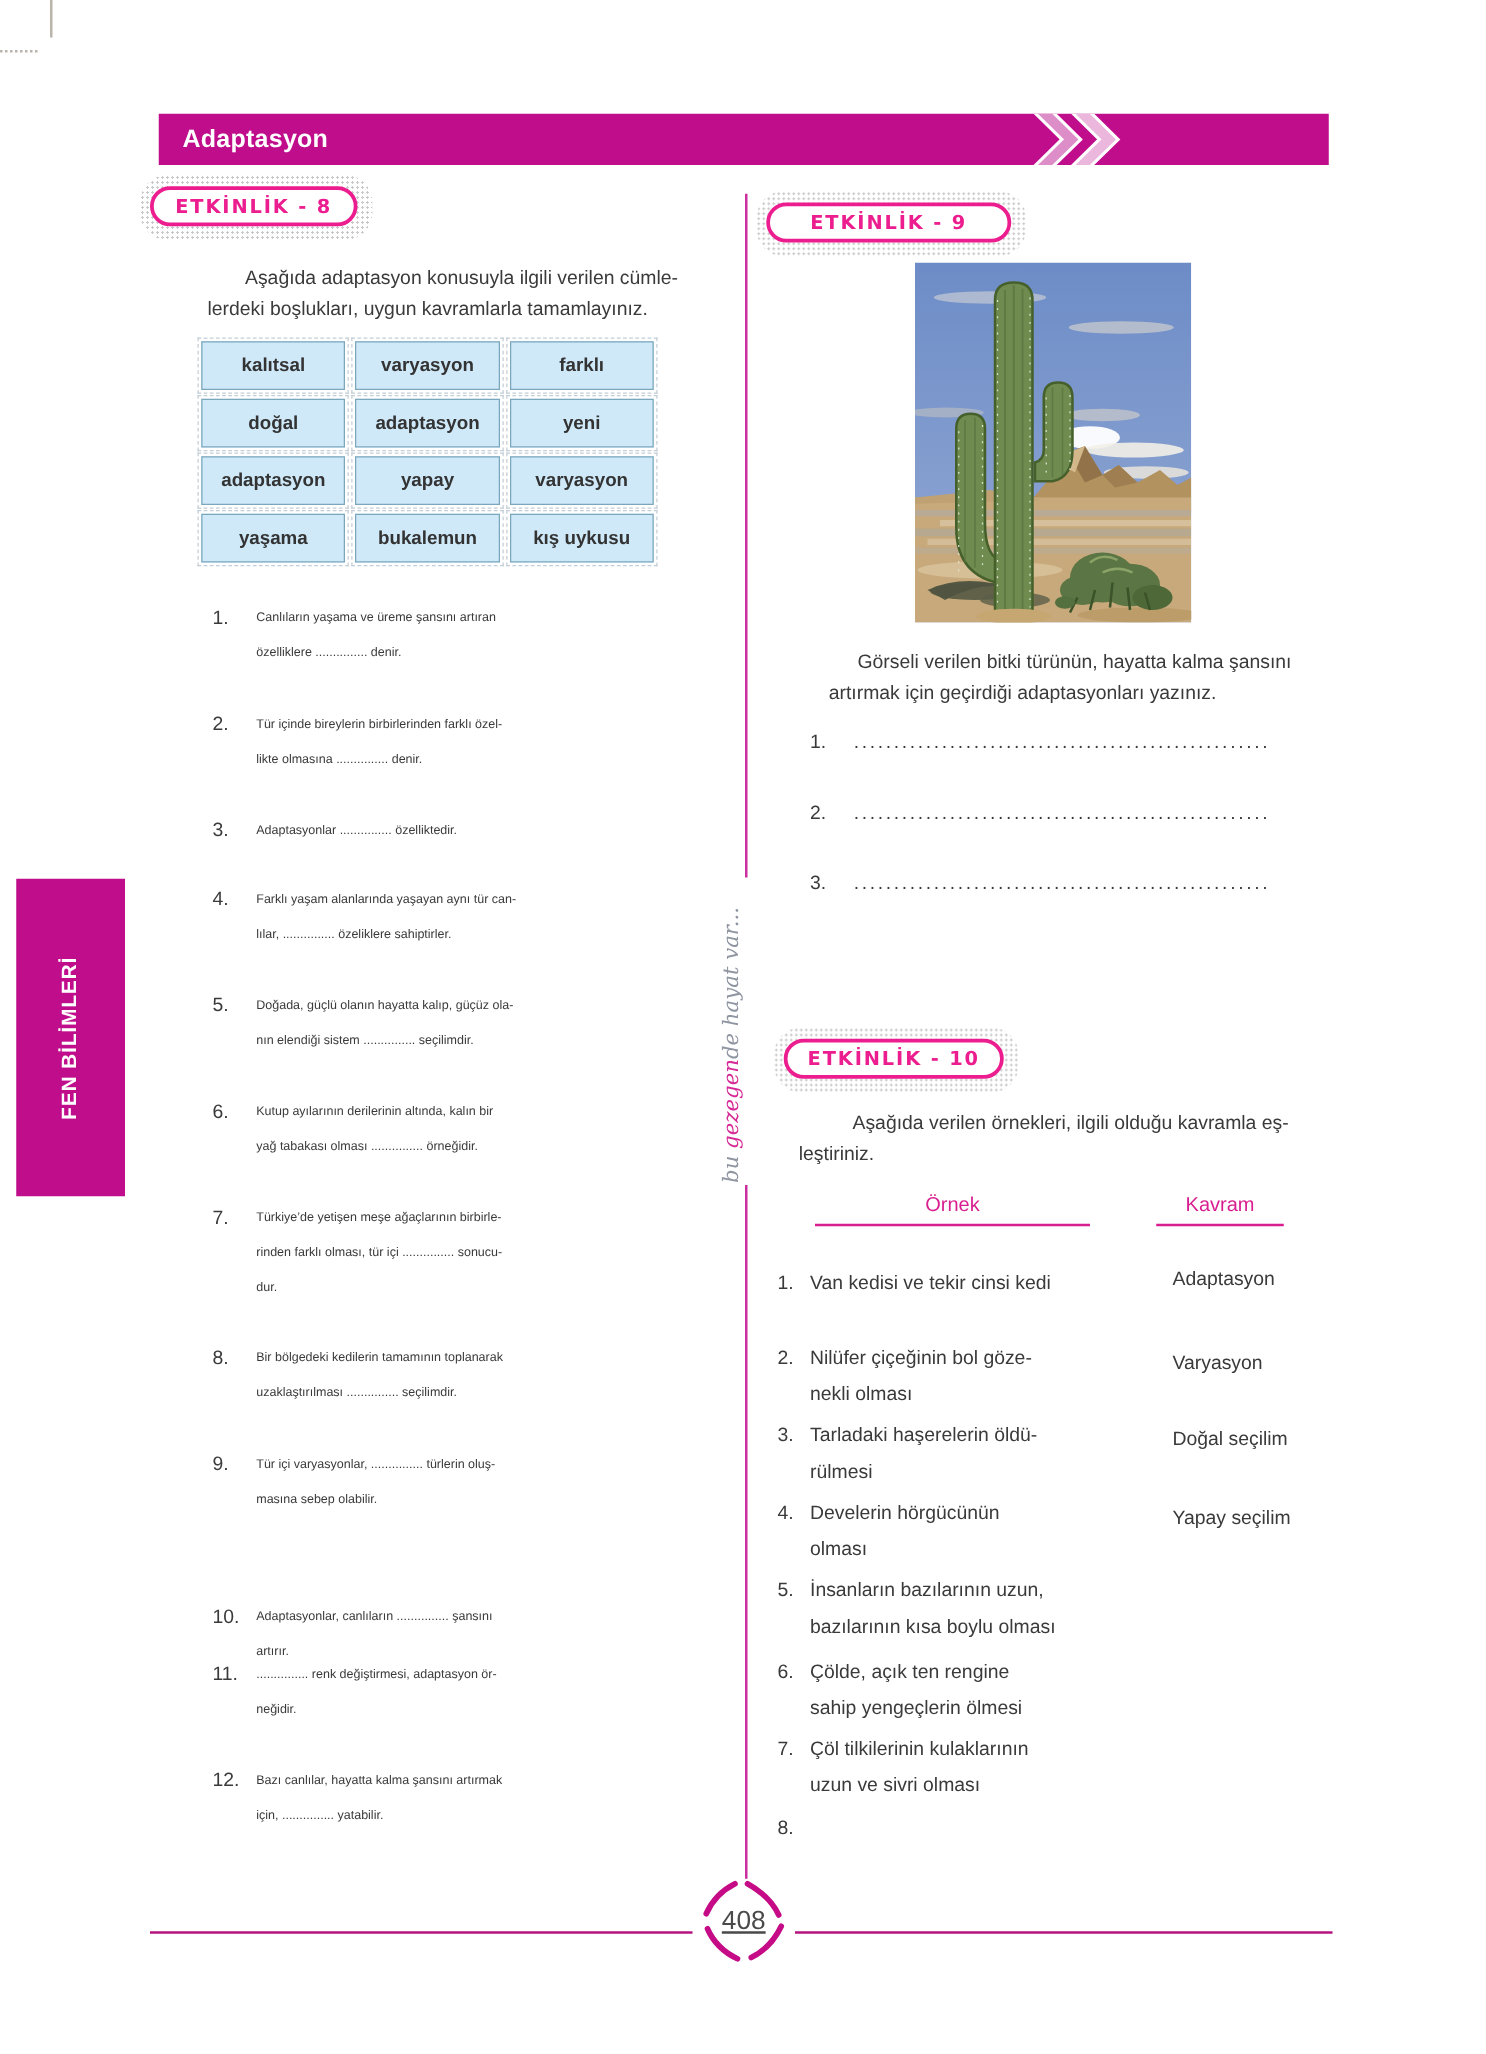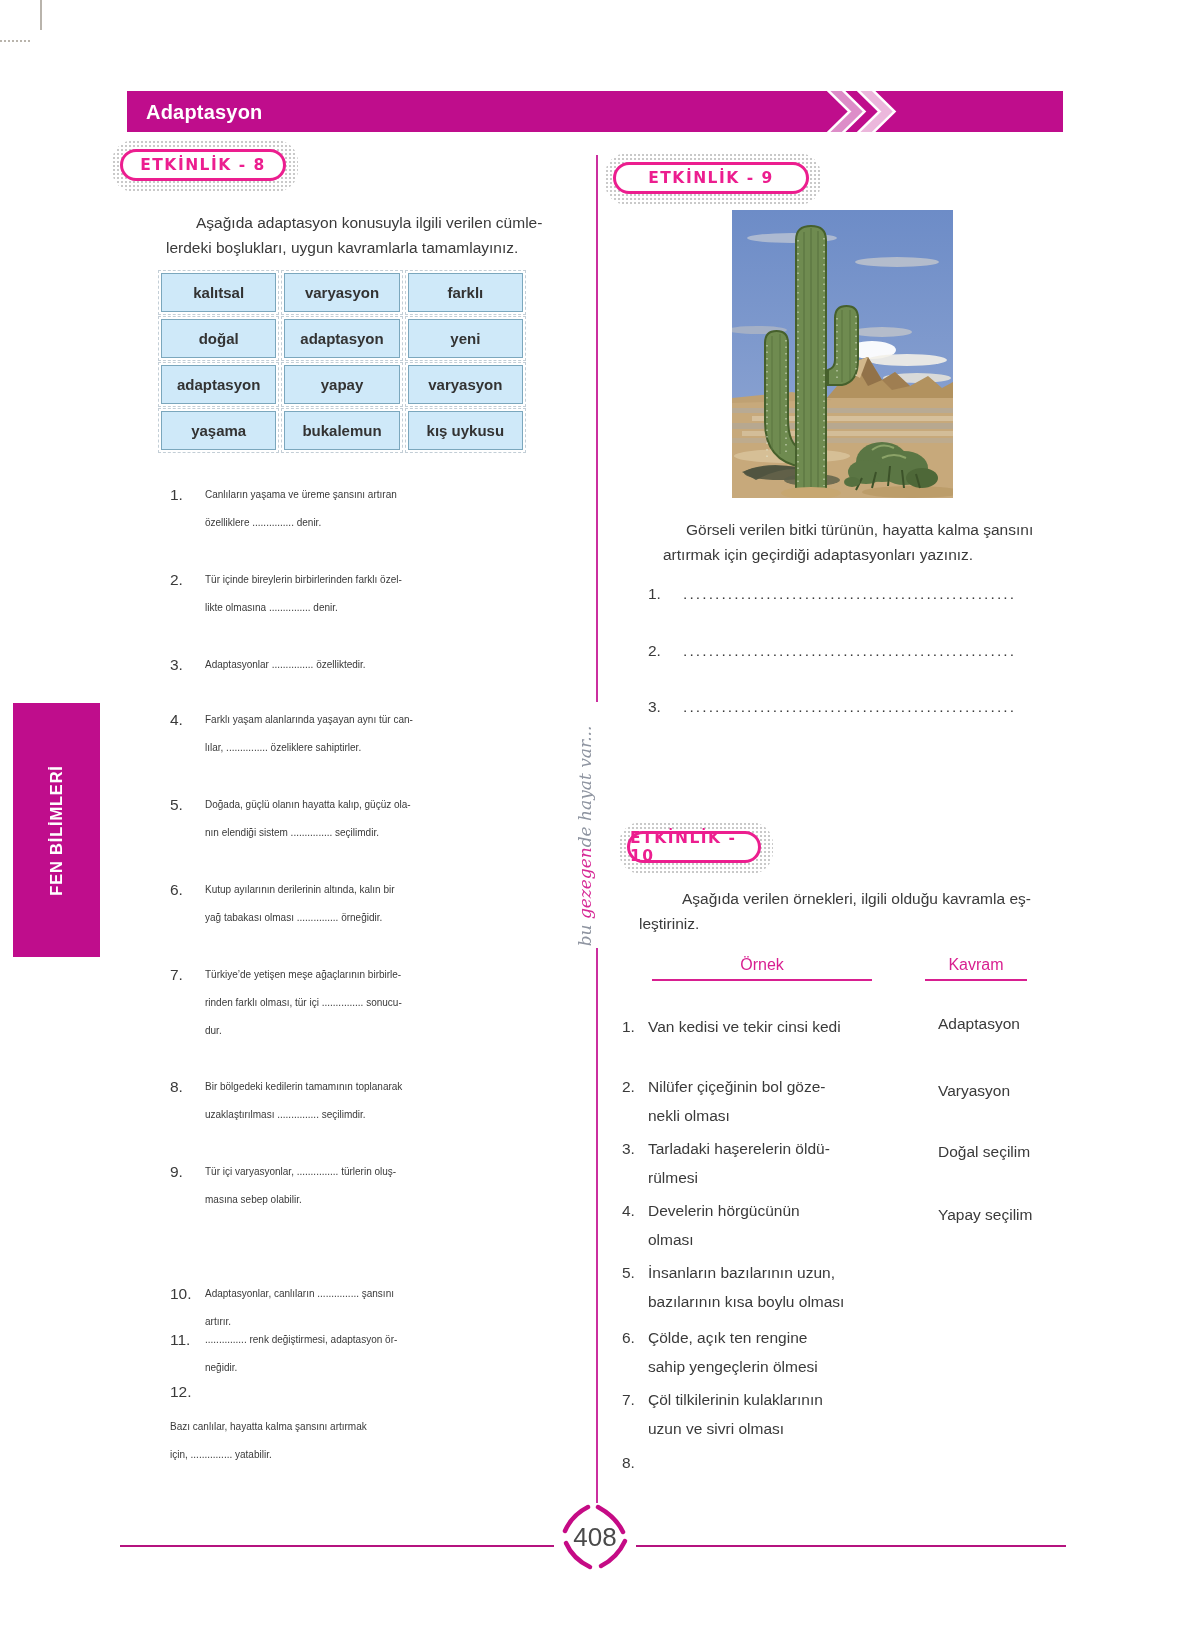--- a/index.html
+++ b/index.html
@@ -64,21 +64,21 @@
            border-bottom:2px solid #d81f90;padding-bottom:5px;}
   .oq{position:absolute;left:622px;width:252px;display:flex;}
   .oq .on{flex:0 0 26px;font-size:15.5px;line-height:29px;}
   .oq .ot{flex:1;font-size:15.5px;line-height:29px;white-space:pre-line;}
   .kv{position:absolute;left:938px;font-size:15.5px;}
 
   
   .hrule{position:absolute;height:2px;background:#b5137f;}
   .diamond{position:absolute;left:557px;top:1499px;width:76px;height:76px;}
   .pageno{position:absolute;left:557px;top:1499px;width:76px;height:76px;display:flex;
-          align-items:center;justify-content:center;font-size:26px;color:#4a4a4a;}
+          align-items:center;justify-content:center;font-size:21px;color:#4a4a4a;text-decoration:underline;}
 
   .photo{position:absolute;left:732px;top:210px;width:221px;height:288px;}
 </style>
 </head>
 <body>
 
 <div class="page">
 
   <div class="cropv"></div>
   <div class="croph"></div>
@@ -96,21 +96,21 @@
   <div class="sidetab">
     <span>FEN BİLİMLERİ</span>
   </div>
 
   <div class="badge" style="left:120px;top:149px;width:166px;">
     <div class="pill">ETKİNLİK - 8</div>
   </div>
   <div class="badge" style="left:613px;top:162px;width:196px;">
     <div class="pill">ETKİNLİK - 9</div>
   </div>
-  <div class="badge" style="left:627px;top:831px;width:134px;">
+  <div class="badge" style="left:627px;top:831px;width:176px;">
     <div class="pill">ETKİNLİK - 10</div>
   </div>
 
   <div class="para pre" style="left:122px;top:210px;width:457px;text-indent:30px;">Aşağıda adaptasyon konusuyla ilgili verilen cümle-
 lerdeki boşlukları, uygun kavramlarla tamamlayınız.</div>
 
   <div class="wordbank">
     <div class="wbox">kalıtsal</div>
     <div class="wbox">varyasyon</div>
     <div class="wbox">farklı</div>
@@ -173,21 +173,21 @@
   <div class="q" style="top:1280px;">
       <span class="qn">10.</span>
       <span class="qt">Adaptasyonlar, canlıların ............... şansını
 artırır.</span>
     </div>
   <div class="q" style="top:1326px;">
       <span class="qn">11.</span>
       <span class="qt">............... renk değiştirmesi, adaptasyon ör-
 neğidir.</span>
     </div>
-  <div class="q" style="top:1378px;flex-direction:column;">
+  <div class="q" style="top:1411px;">
       <span class="qn">12.</span>
       <span class="qt">Bazı canlılar, hayatta kalma şansını artırmak
 için, ............... yatabilir.</span>
     </div>
 
   <div class="vrule" style="left:596px;top:155px;height:547px;"></div>
   <div class="vrule" style="left:596px;top:948px;height:555px;"></div>
   <div class="scriptnote">
     <span class="g">bu </span><span class="m">gezegen</span><span class="g">de hayat var...</span>
   </div>

